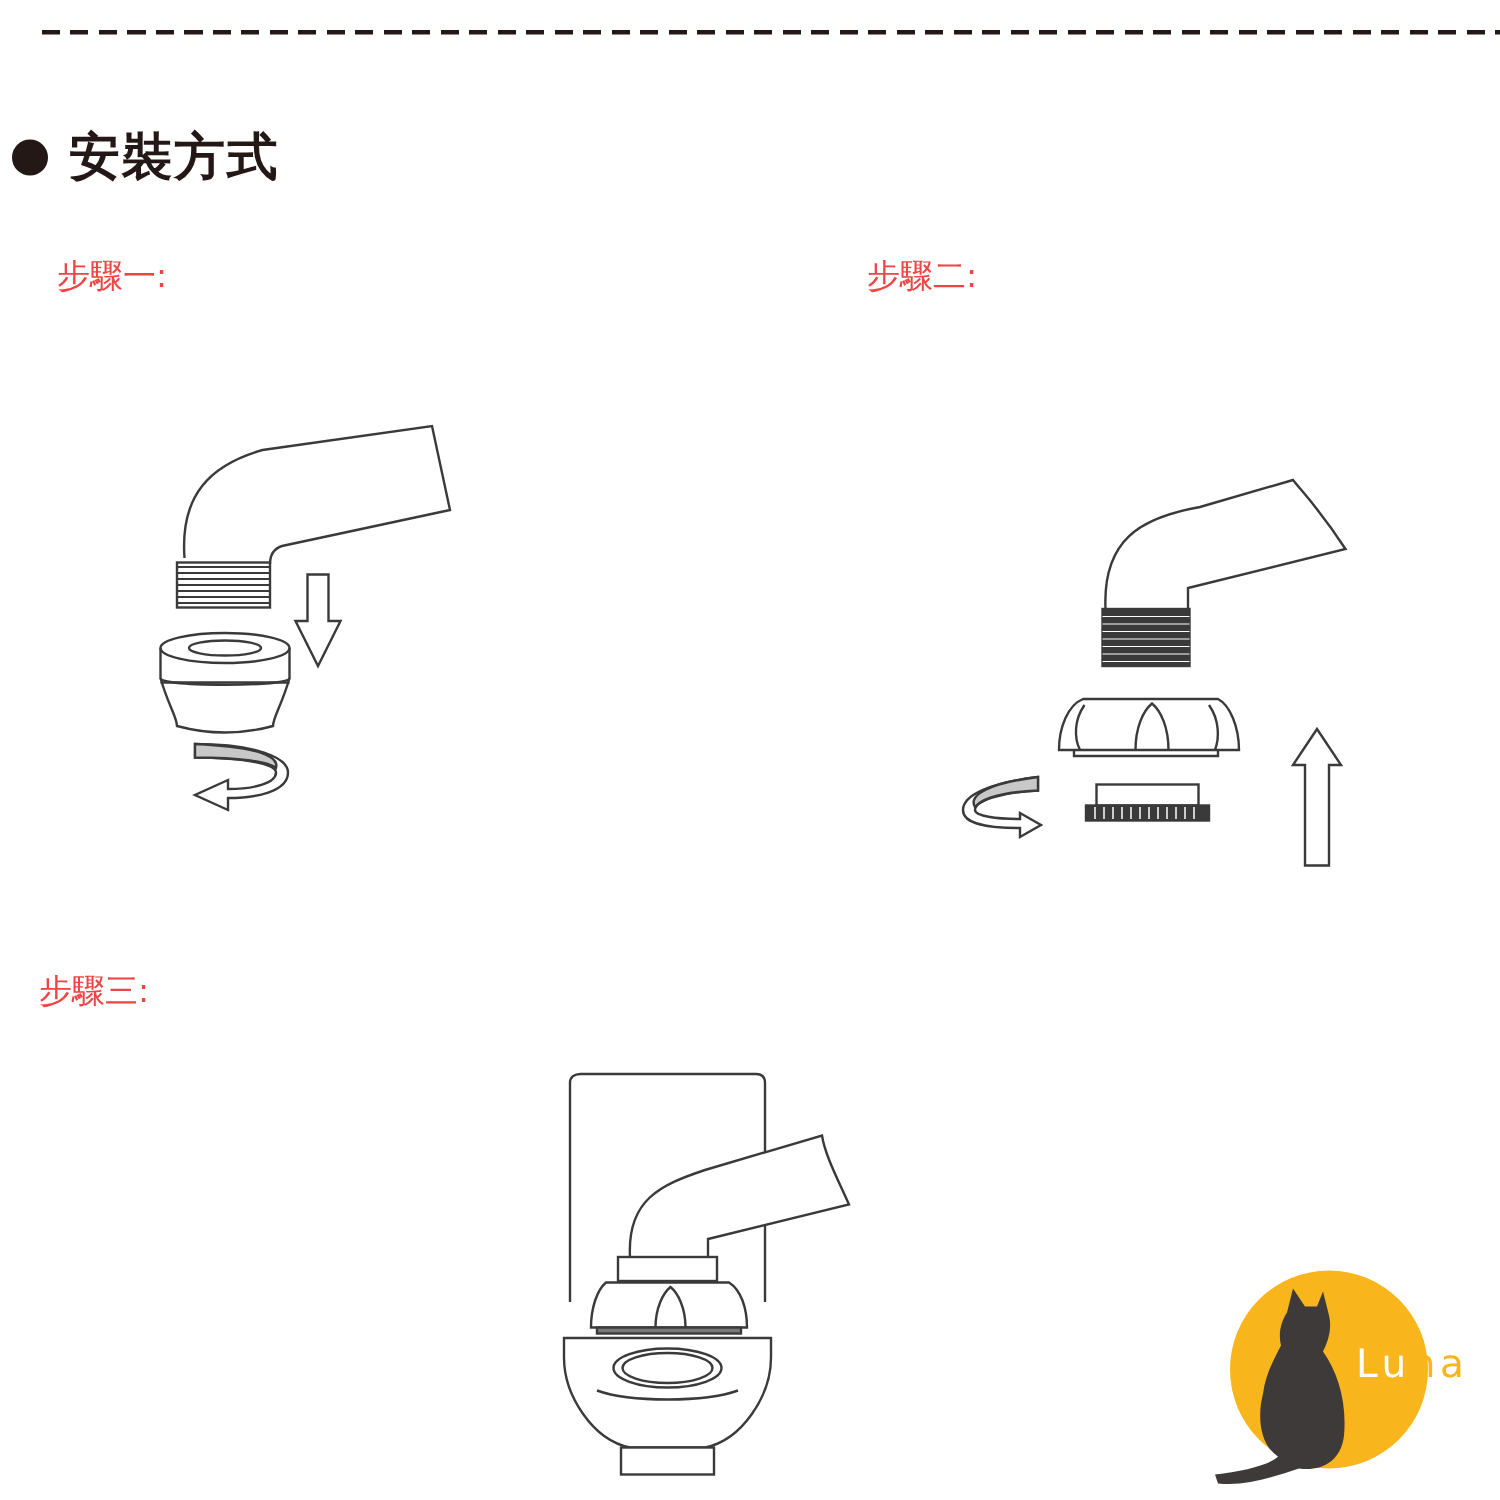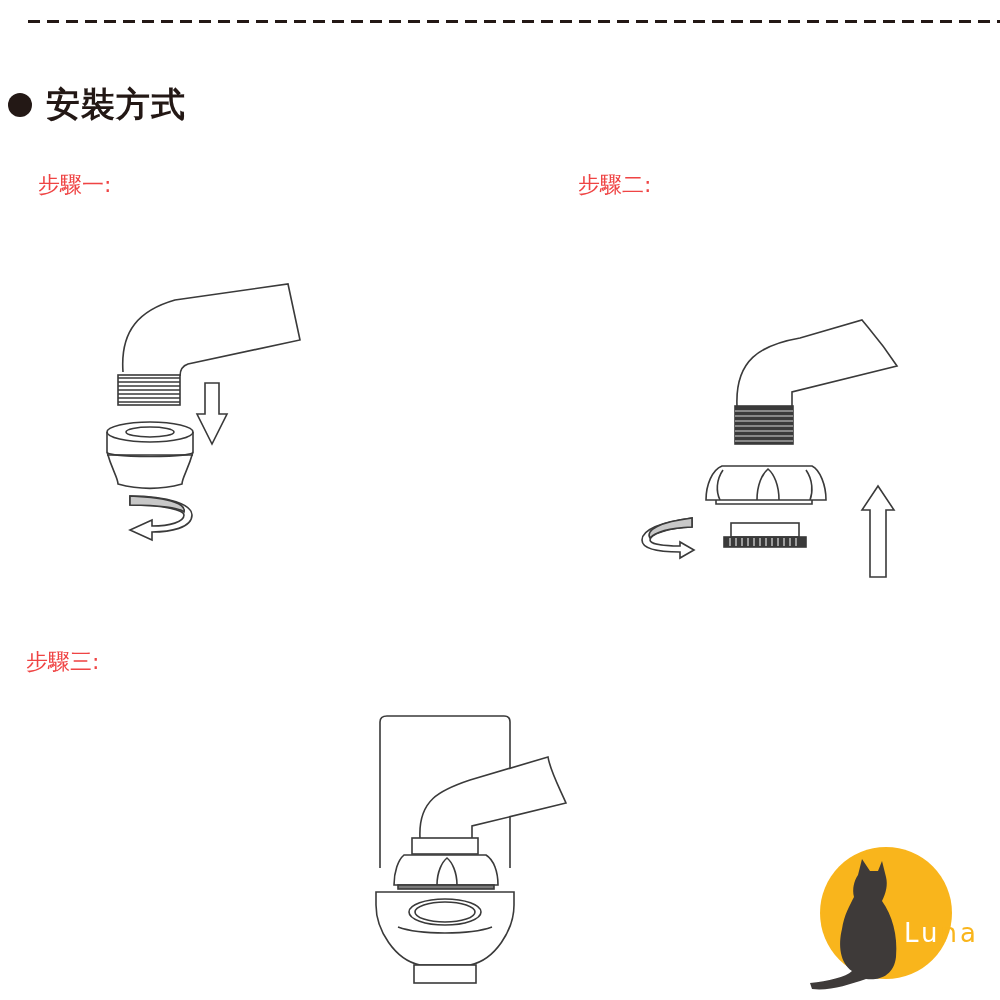--- a/index.html
+++ b/index.html
@@ -9,21 +9,21 @@
     background: repeating-linear-gradient(90deg,#231815 0 12px,transparent 12px 19px); }
   .section-title { position:absolute; left:8px; top:82px; display:flex; align-items:center; }
   .bullet { width:24px; height:24px; border-radius:50%; background:#231815; margin-right:14px; }
   .section-title .txt { font-size:34px; letter-spacing:1px;font-weight:bold; }
   .step { position:absolute; font-size:22px; line-height:38px; color:#ef4444; }
   .step .lbl { display:block; }
   .step .desc { display:block; }
   svg { position:absolute; overflow:visible; }
   .logo { position:absolute; left:808px; top:845px; width:190px; height:150px; }
   .logo-text { position:absolute; left:904px; top:895px; font-size:26px; color:#ffffff; letter-spacing:3px;
-               font-family:"DejaVu Sans",sans-serif;margin-top:23px; }
+               font-family:"DejaVu Sans",sans-serif; }
   .logo-text .out { color:#f9b51c; }
 </style>
 </head>
 <body>
 
 <div class="dash-line"></div>
 
 <div class="section-title">
   <span class="bullet"></span>
   <span class="txt">安裝方式</span>

